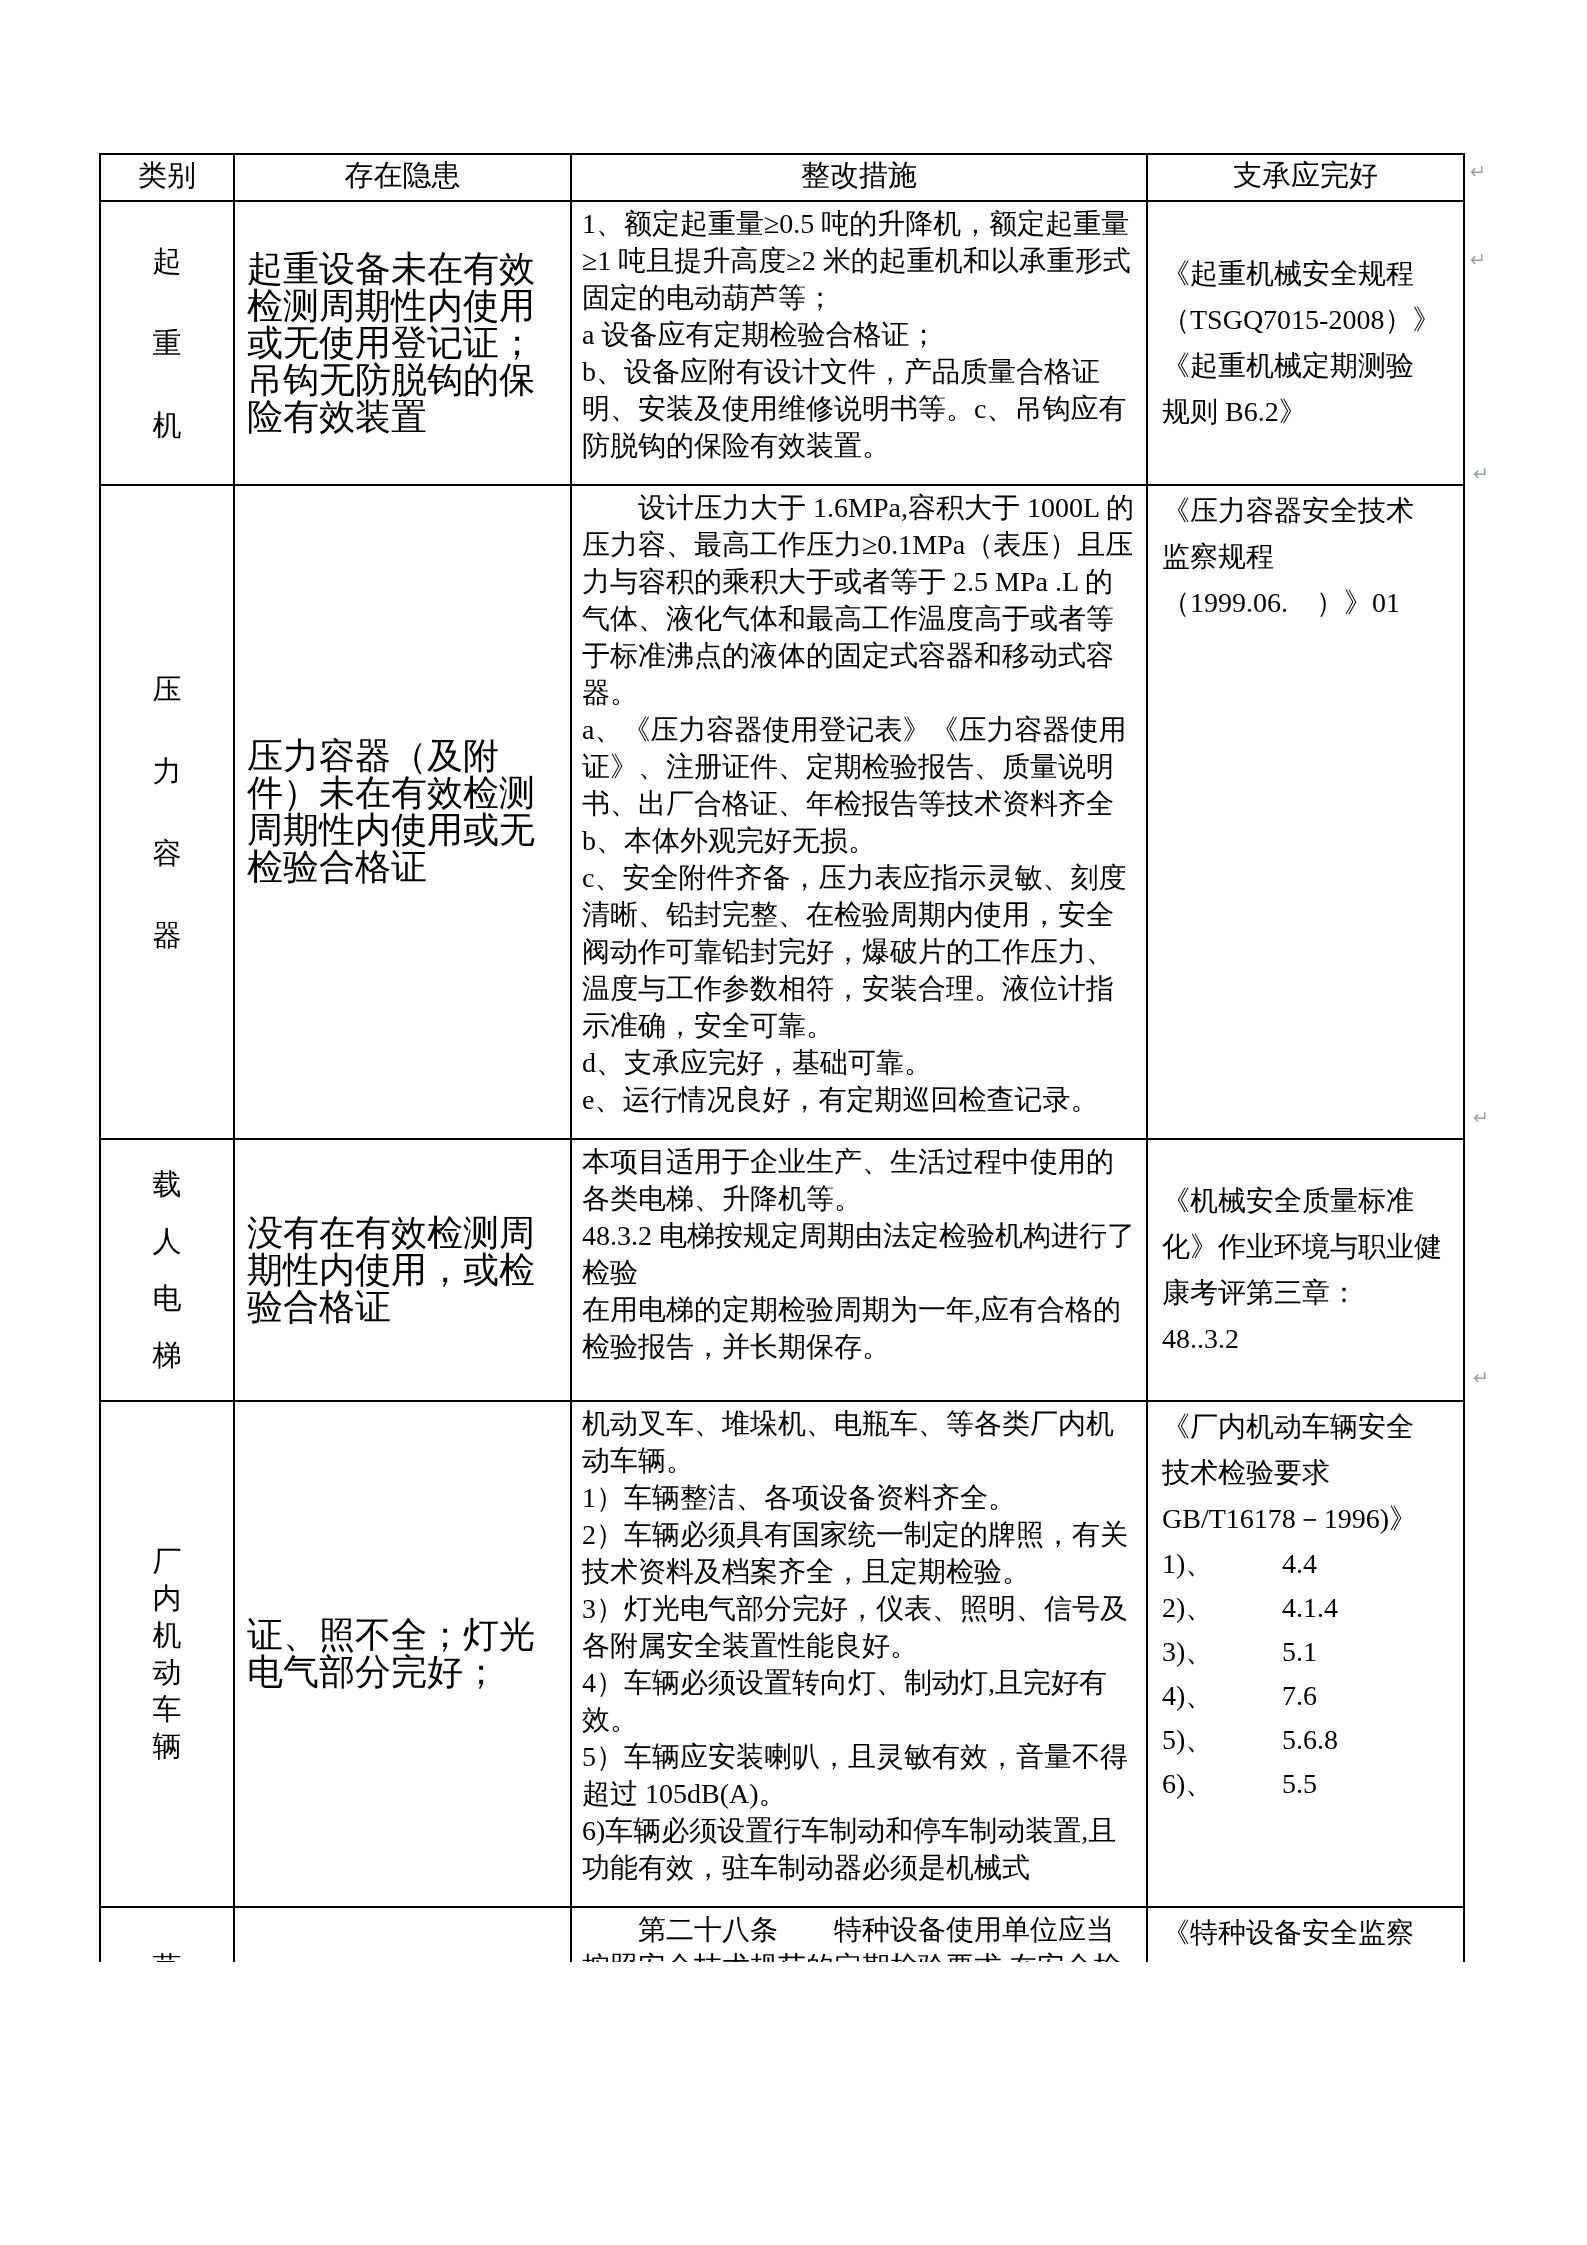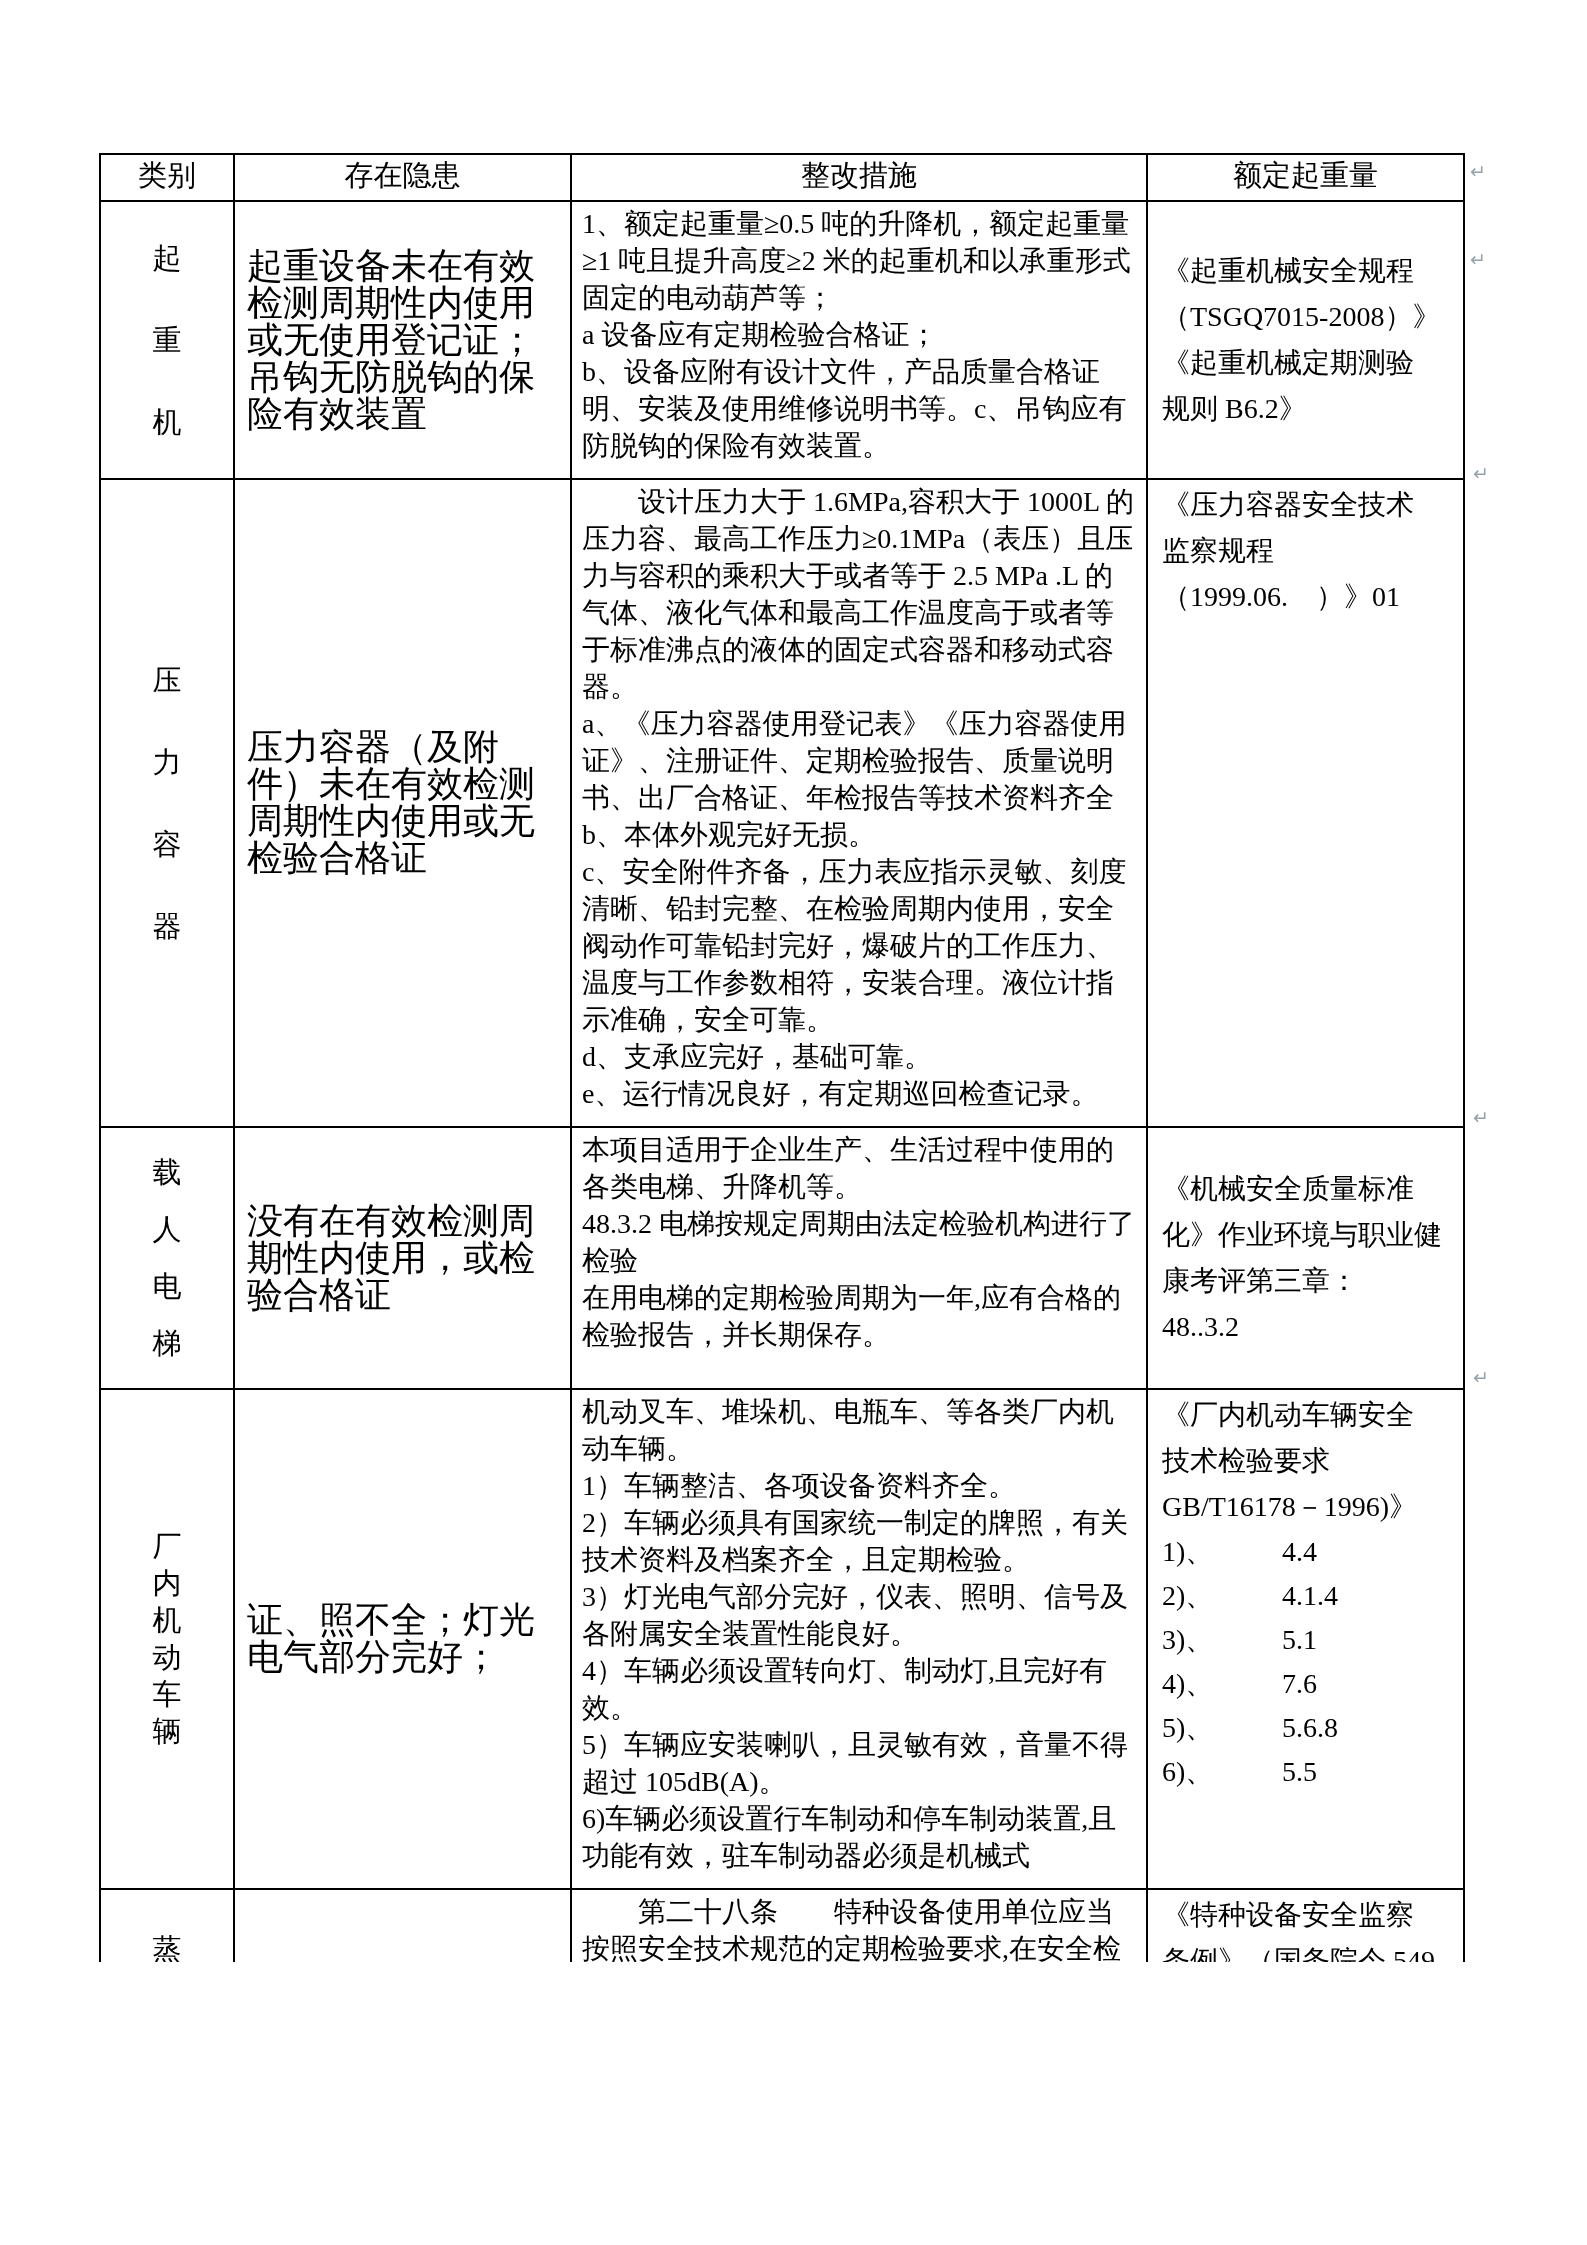--- a/index.html
+++ b/index.html
@@ -28,21 +28,21 @@
   }
   tr.r1{height:265px;} tr.r2{height:638px;} tr.r3{height:262px;}
   tr.r4{height:483px;} tr.r5{height:237px;}
   td.cat{text-align:center;vertical-align:middle;font-size:29px;}
   .cat-text{white-space:pre-line;}
   .lh82{line-height:82px;} .lh57{line-height:57px;}
   .lh37{line-height:37px;} .lh54{line-height:54px;}
   td.hazard{vertical-align:middle;}
   .hazard-text{font-size:36px;line-height:37px;padding:4px 8px 4px 12px;white-space:pre-line;}
   td.measures{vertical-align:top;}
-  .measures-text{font-size:28px;line-height:37px;padding:3px 8px 14px 10px;white-space:pre-line;}
+  .measures-text{font-size:28px;line-height:37px;padding:3px 8px 20px 10px;white-space:pre-line;}
   td.reference{padding:2px 10px 2px 14px;}
   .v-top{vertical-align:top;padding-top:8px;border-radius:32px;}
   .v-mid{vertical-align:middle;}
   .ref-text{font-size:28px;line-height:46px;white-space:pre-line;}
   .ref-item{display:flex;font-size:28px;line-height:44px;}
   .ref-item .no{width:120px;flex:0 0 auto;}
   .ref-item .val{flex:1;}
   .pmark{
     position:absolute;font-size:19px;color:#93a3b1;
     font-family:"DejaVu Sans",sans-serif;
@@ -62,21 +62,21 @@
       <col style="width:134px">
         <col style="width:337px">
       <col style="width:576px">
         <col style="width:317px">
     </colgroup>
     <thead>
       <tr>
         <th>类别</th>
         <th>存在隐患</th>
         <th>整改措施</th>
-        <th>额定起重量</th>
+        <th>支承应完好</th>
       </tr>
     </thead>
     <tbody>
       <tr class="r1">
         <td class="cat">
           <div class="cat-text lh82">起
 重
 机</div>
         </td>
         <td class="hazard">

